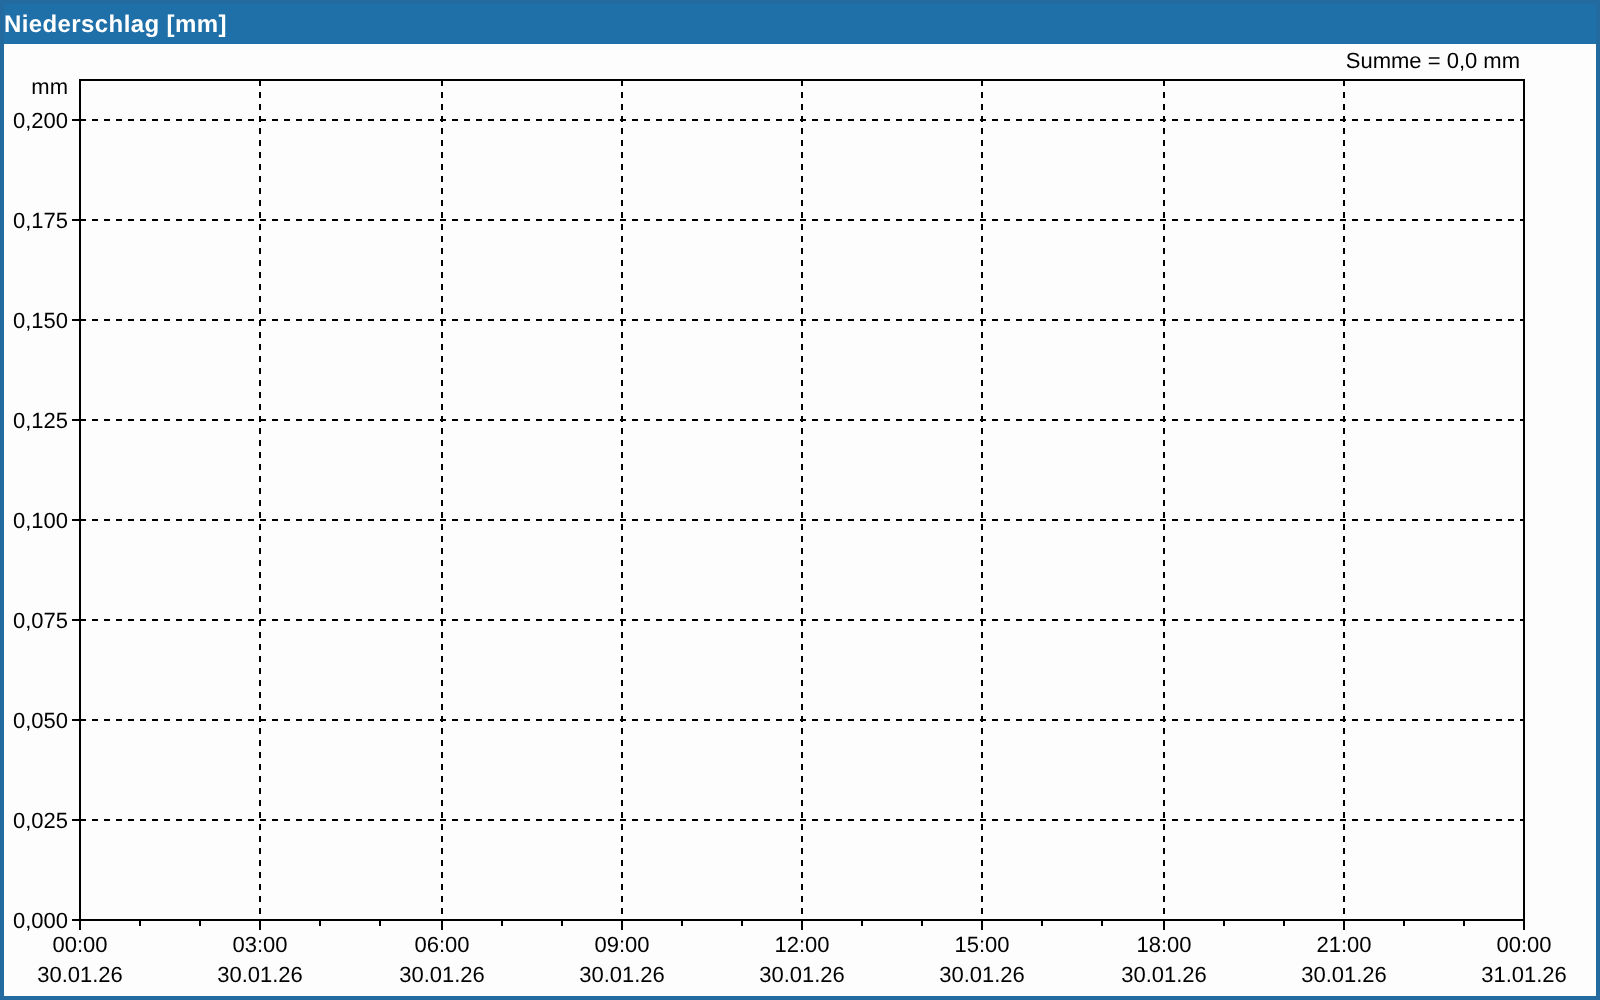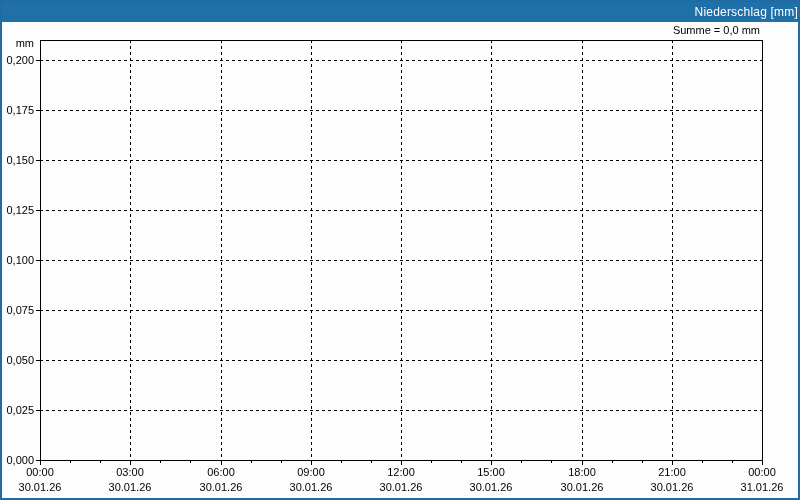--- a/index.html
+++ b/index.html
@@ -19,22 +19,22 @@
   }
   .title-bar {
     position: absolute;
     left: 0;
     top: 0;
     width: 100%;
     height: 20px;
     background: #1f6fa8;
     color: #ffffff;
     font-size: 12px;
-    font-weight: normal;
-    text-align: right;
+    font-weight: bold;
+    text-align: left;
     line-height: 20px;
     letter-spacing: 0.2px;
   }
   .plot-svg {
     position: absolute;
     left: 0;
     top: 0;
   }
   .svg-label {
     font-family: "Liberation Sans", sans-serif;

